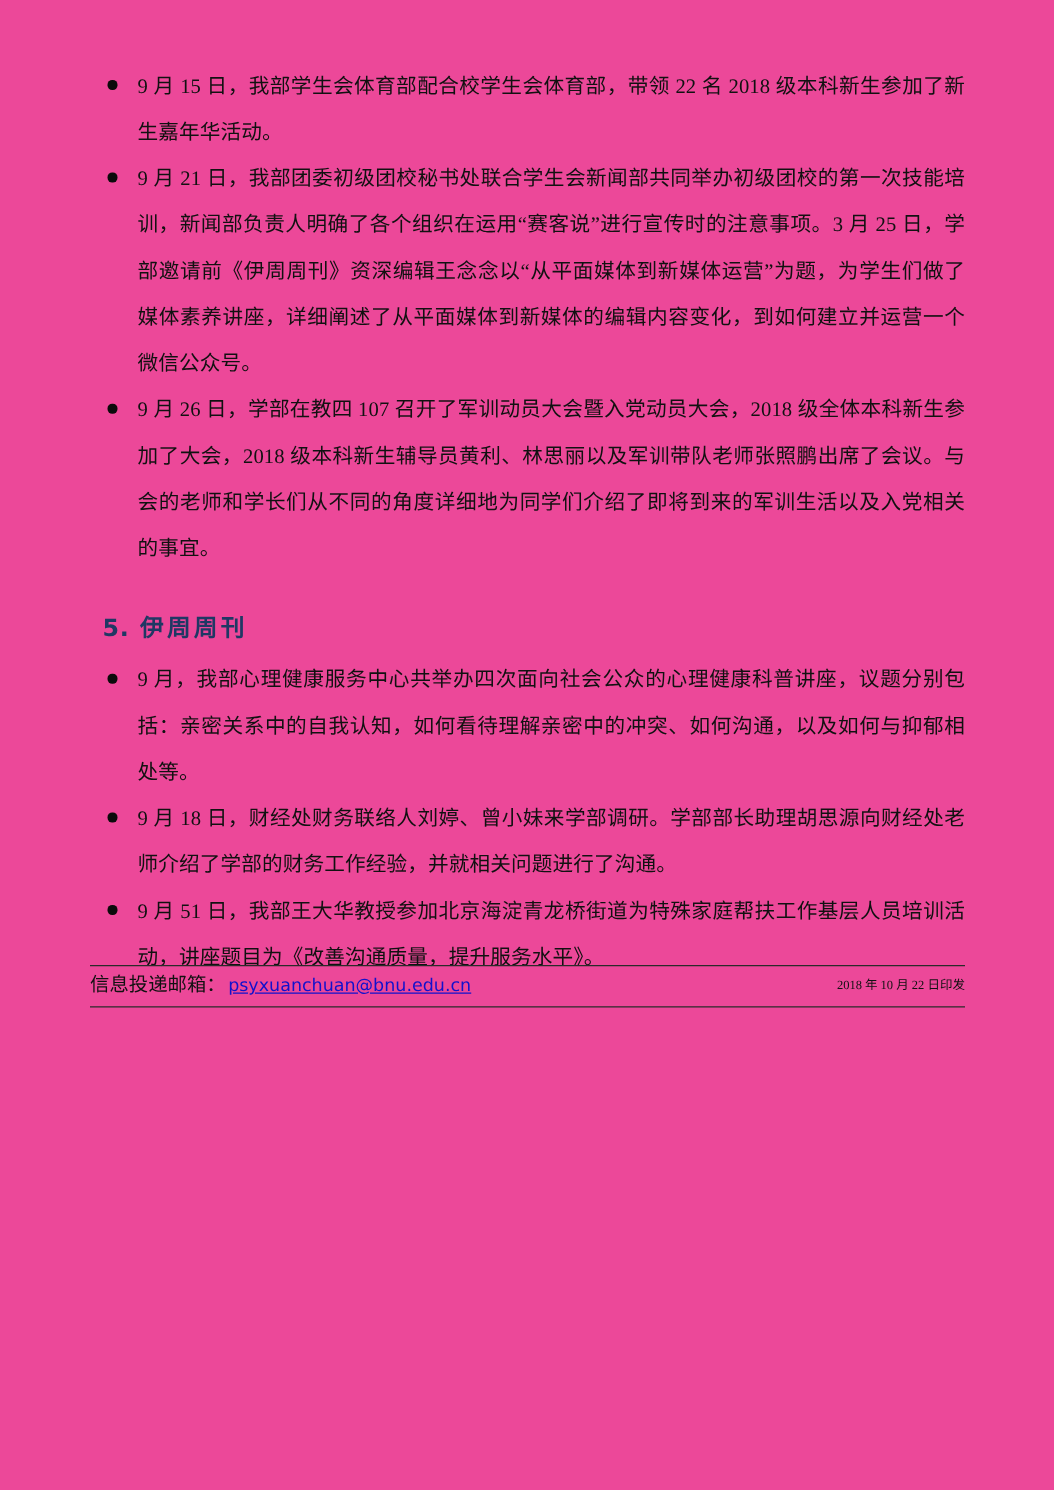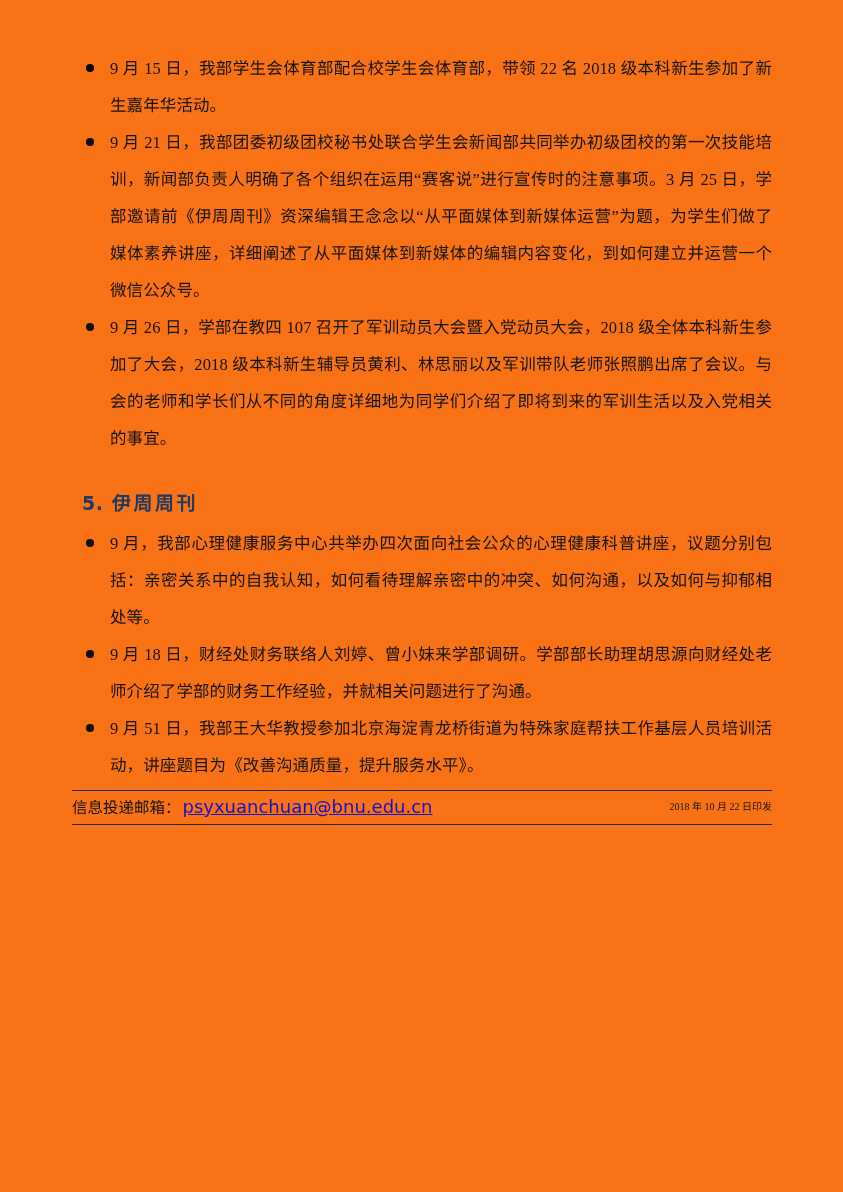--- a/index.html
+++ b/index.html
@@ -16,21 +16,21 @@
     color: #0a0a0a;
     overflow: hidden;
   }
 
   .page {
     position: absolute;
     top: 0;
     left: 0;
     width: 843px;
     height: 1192px;
-    background: #f97316;
+    background: #ec4899;
   }
 
   
   .content {
     position: absolute;
     left: 72px;
     top: 50px;
     width: 700px;
   }
 
@@ -82,45 +82,45 @@
     display: inline-block;
   }
   .section-heading .sec-title {
     letter-spacing: 2.5px;
   }
 
   
   .footer {
     position: absolute;
     left: 72px;
-    top: 790px;
+    top: 772px;
     width: 700px;
     border-top: 1.3px solid #2a2a2a;
     border-bottom: 1.3px solid #2a2a2a;
     padding: 3px 0 3px 0;
     display: flex;
-    align-items: flex-start;
+    align-items: center;
     justify-content: space-between;
     font-size: 15.5px;
     line-height: 26px;
     color: #111111;
   }
   .footer-left {
     display: flex;
     align-items: baseline;
     white-space: nowrap;
   }
   .footer-label {
     margin-right: 2px;
   }
   .footer-email {
     color: #1111cc;
     text-decoration: underline;
     font-family: "DejaVu Sans", "Liberation Sans", sans-serif;
-    font-size: 18px;
+    font-size: 14px;
     cursor: pointer;
   }
   .footer-right {
     white-space: nowrap;
     font-size: 10px;
   }
 </style>
 </head>
 <body>
 

